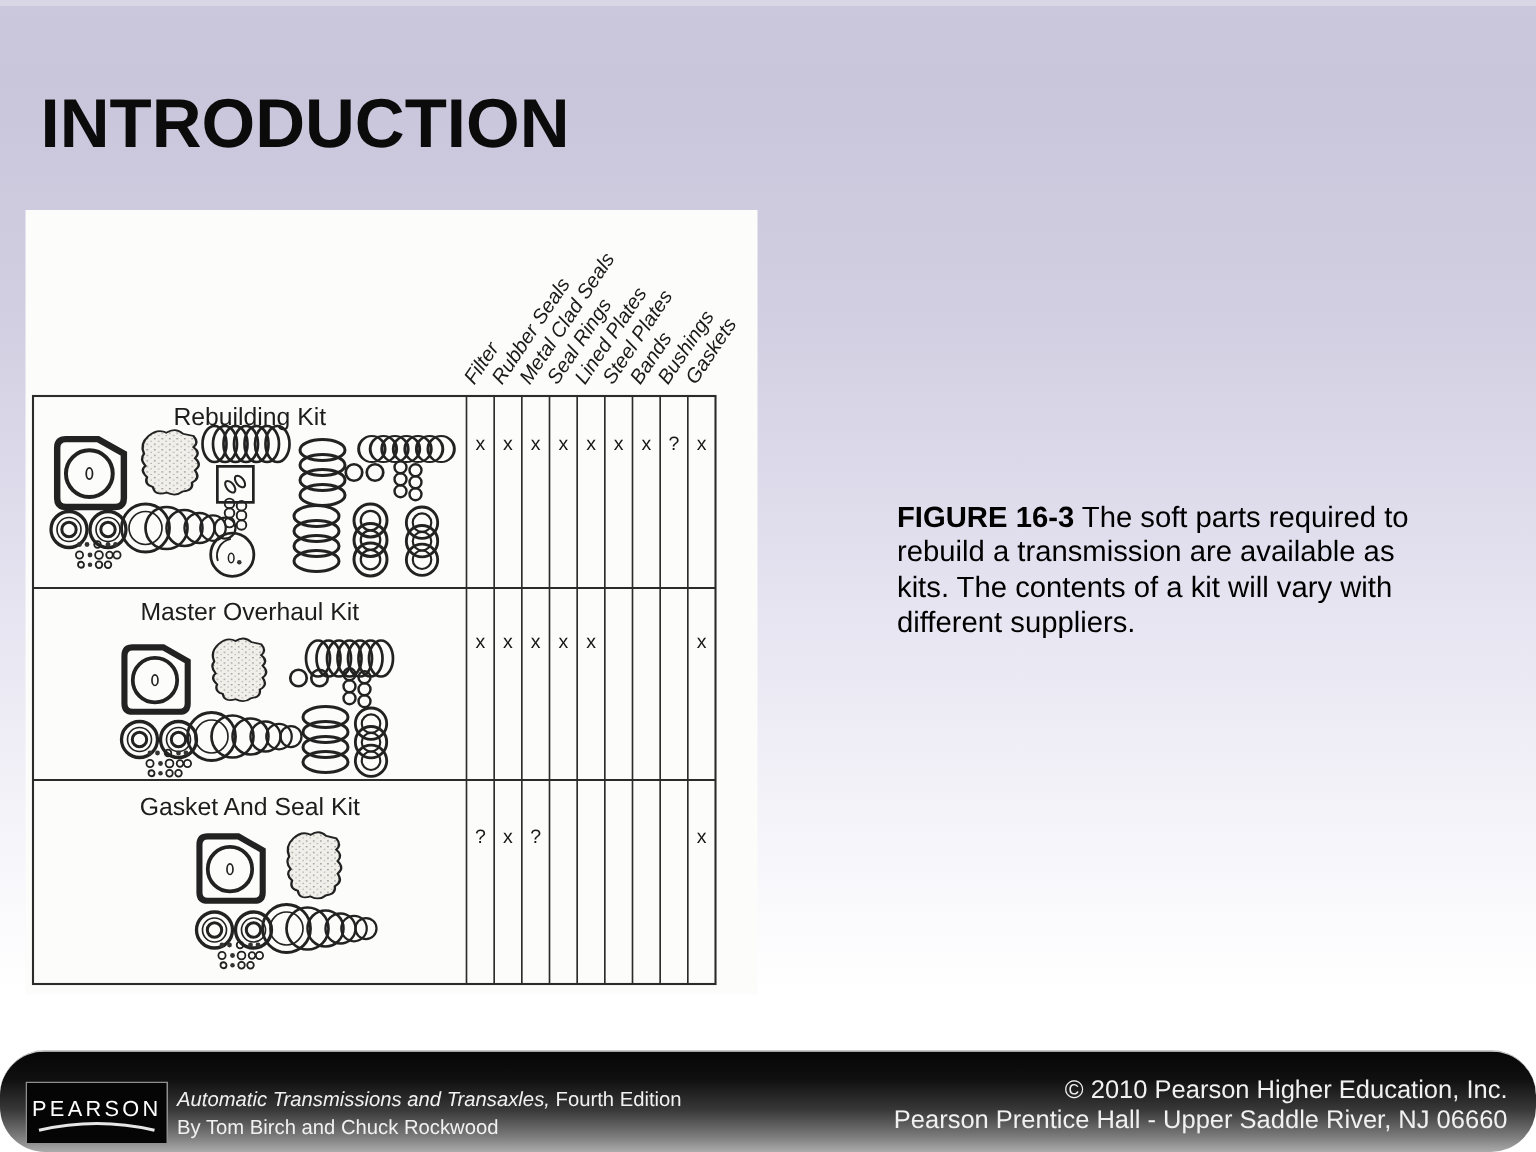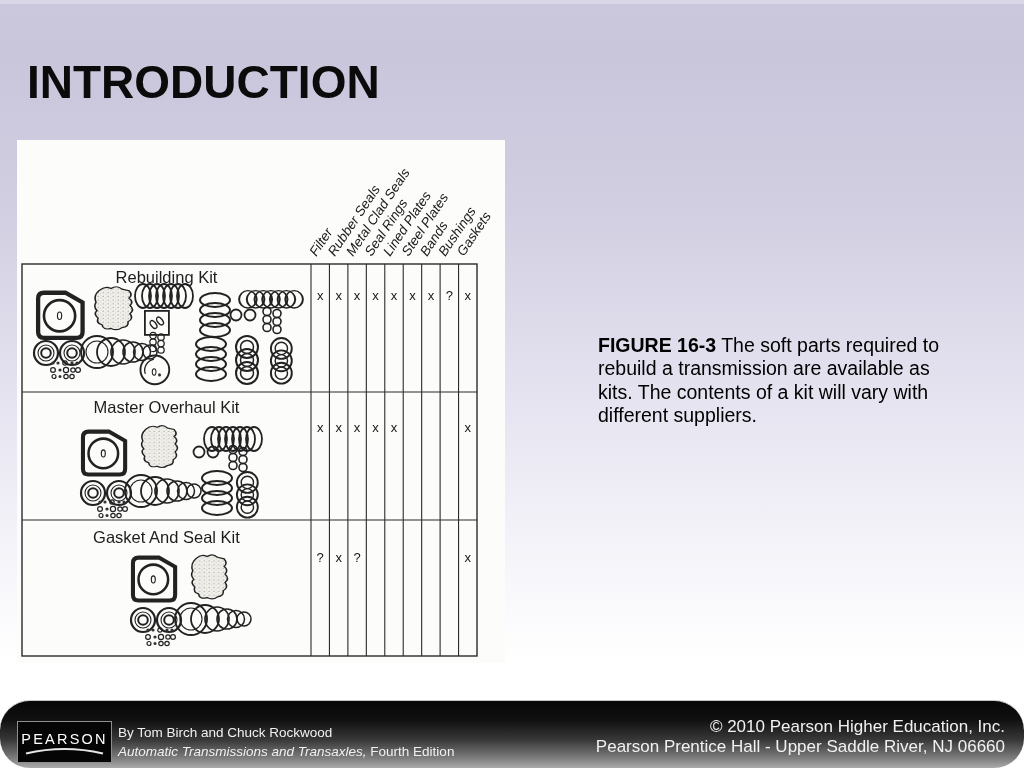--- a/index.html
+++ b/index.html
@@ -262,21 +262,21 @@
   <p class="caption"><span class="cap-b">FIGURE 16-3</span>
     <span>The soft parts required to rebuild a transmission are available as kits. The contents of a kit will vary with different suppliers.</span></p>
 
   <div class="footer">
     <svg class="logo" width="95" height="42" viewBox="0 0 95 42">
       <rect x="0.5" y="0.5" width="94" height="41" fill="#050505" stroke="#8f8f8f" stroke-width="1"></rect>
       <text x="47.5" y="23" text-anchor="middle" fill="#ffffff" font-size="14.5" letter-spacing="2.2">PEARSON</text>
       <path d="M9,32.5 Q47.5,23.5 86,32.5" fill="none" stroke="#e6e6e6" stroke-width="2"></path>
     </svg>
     <div class="book-info">
+      <div><span class="it">Automatic Transmissions and Transaxles,</span><span> Fourth Edition</span></div>
       <div>By Tom Birch and Chuck Rockwood</div>
-      <div><span class="it">Automatic Transmissions and Transaxles,</span><span> Fourth Edition</span></div>
     </div>
     <div class="copy-info">
       <div>© 2010 Pearson Higher Education, Inc.</div>
       <div>Pearson Prentice Hall - Upper Saddle River, NJ 06660</div>
     </div>
   </div>
 </div>
 
 </body></html>

